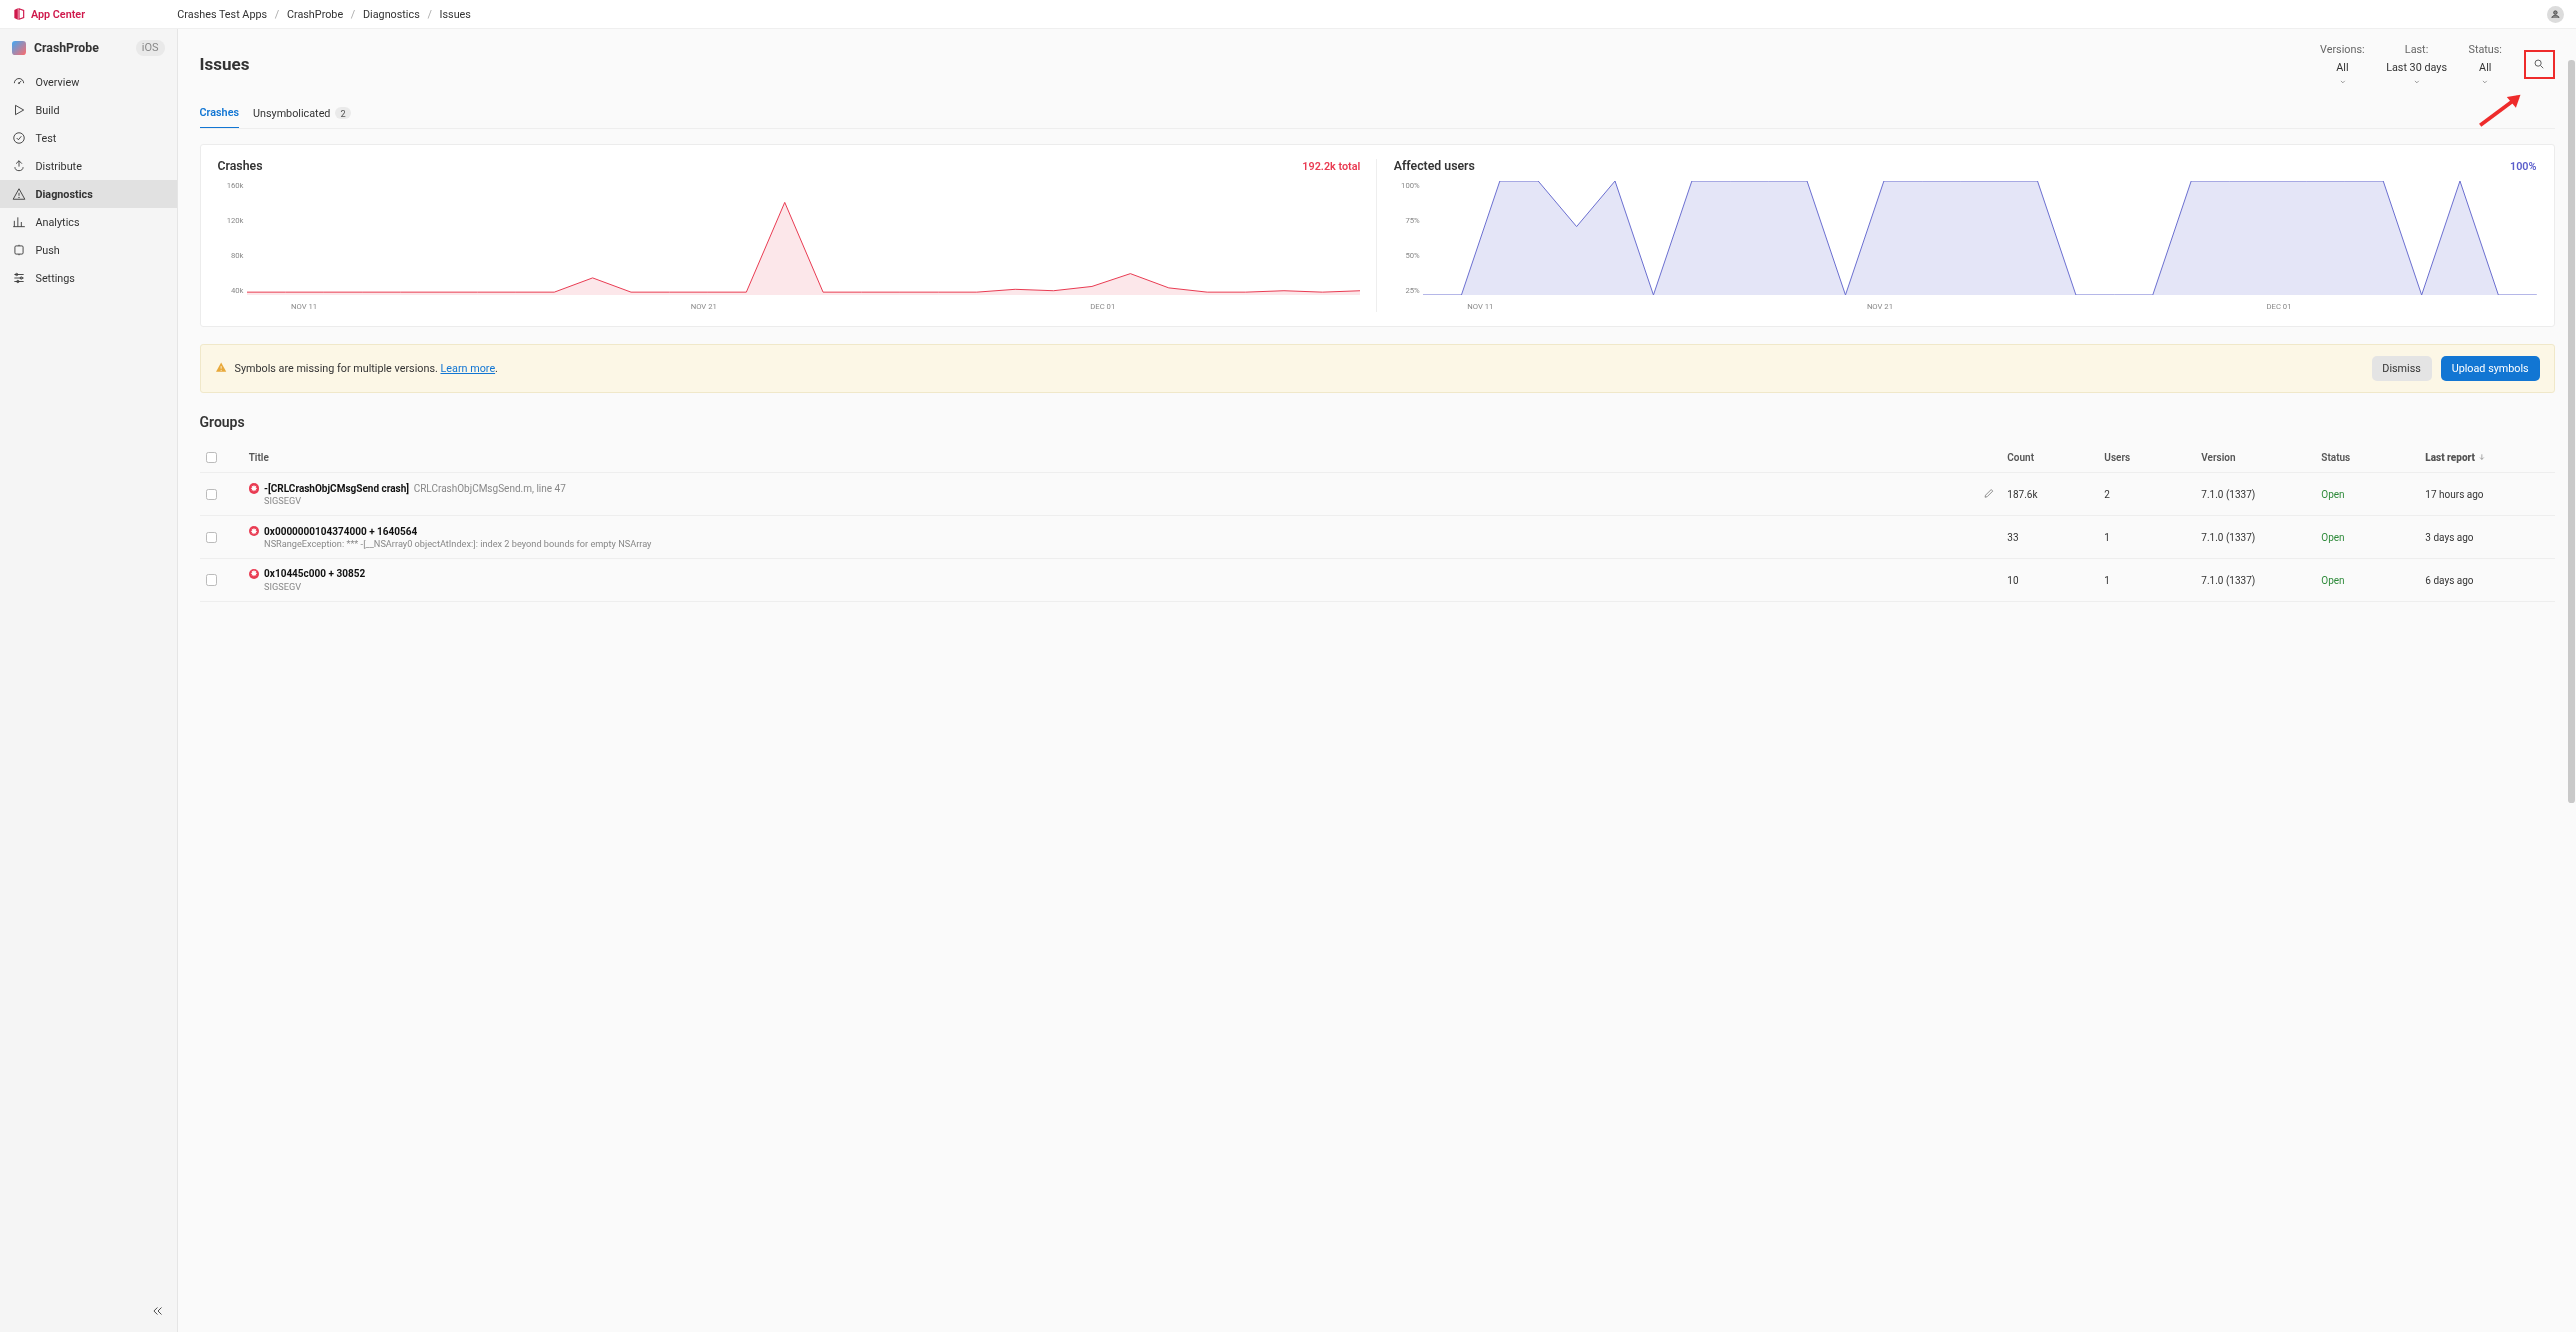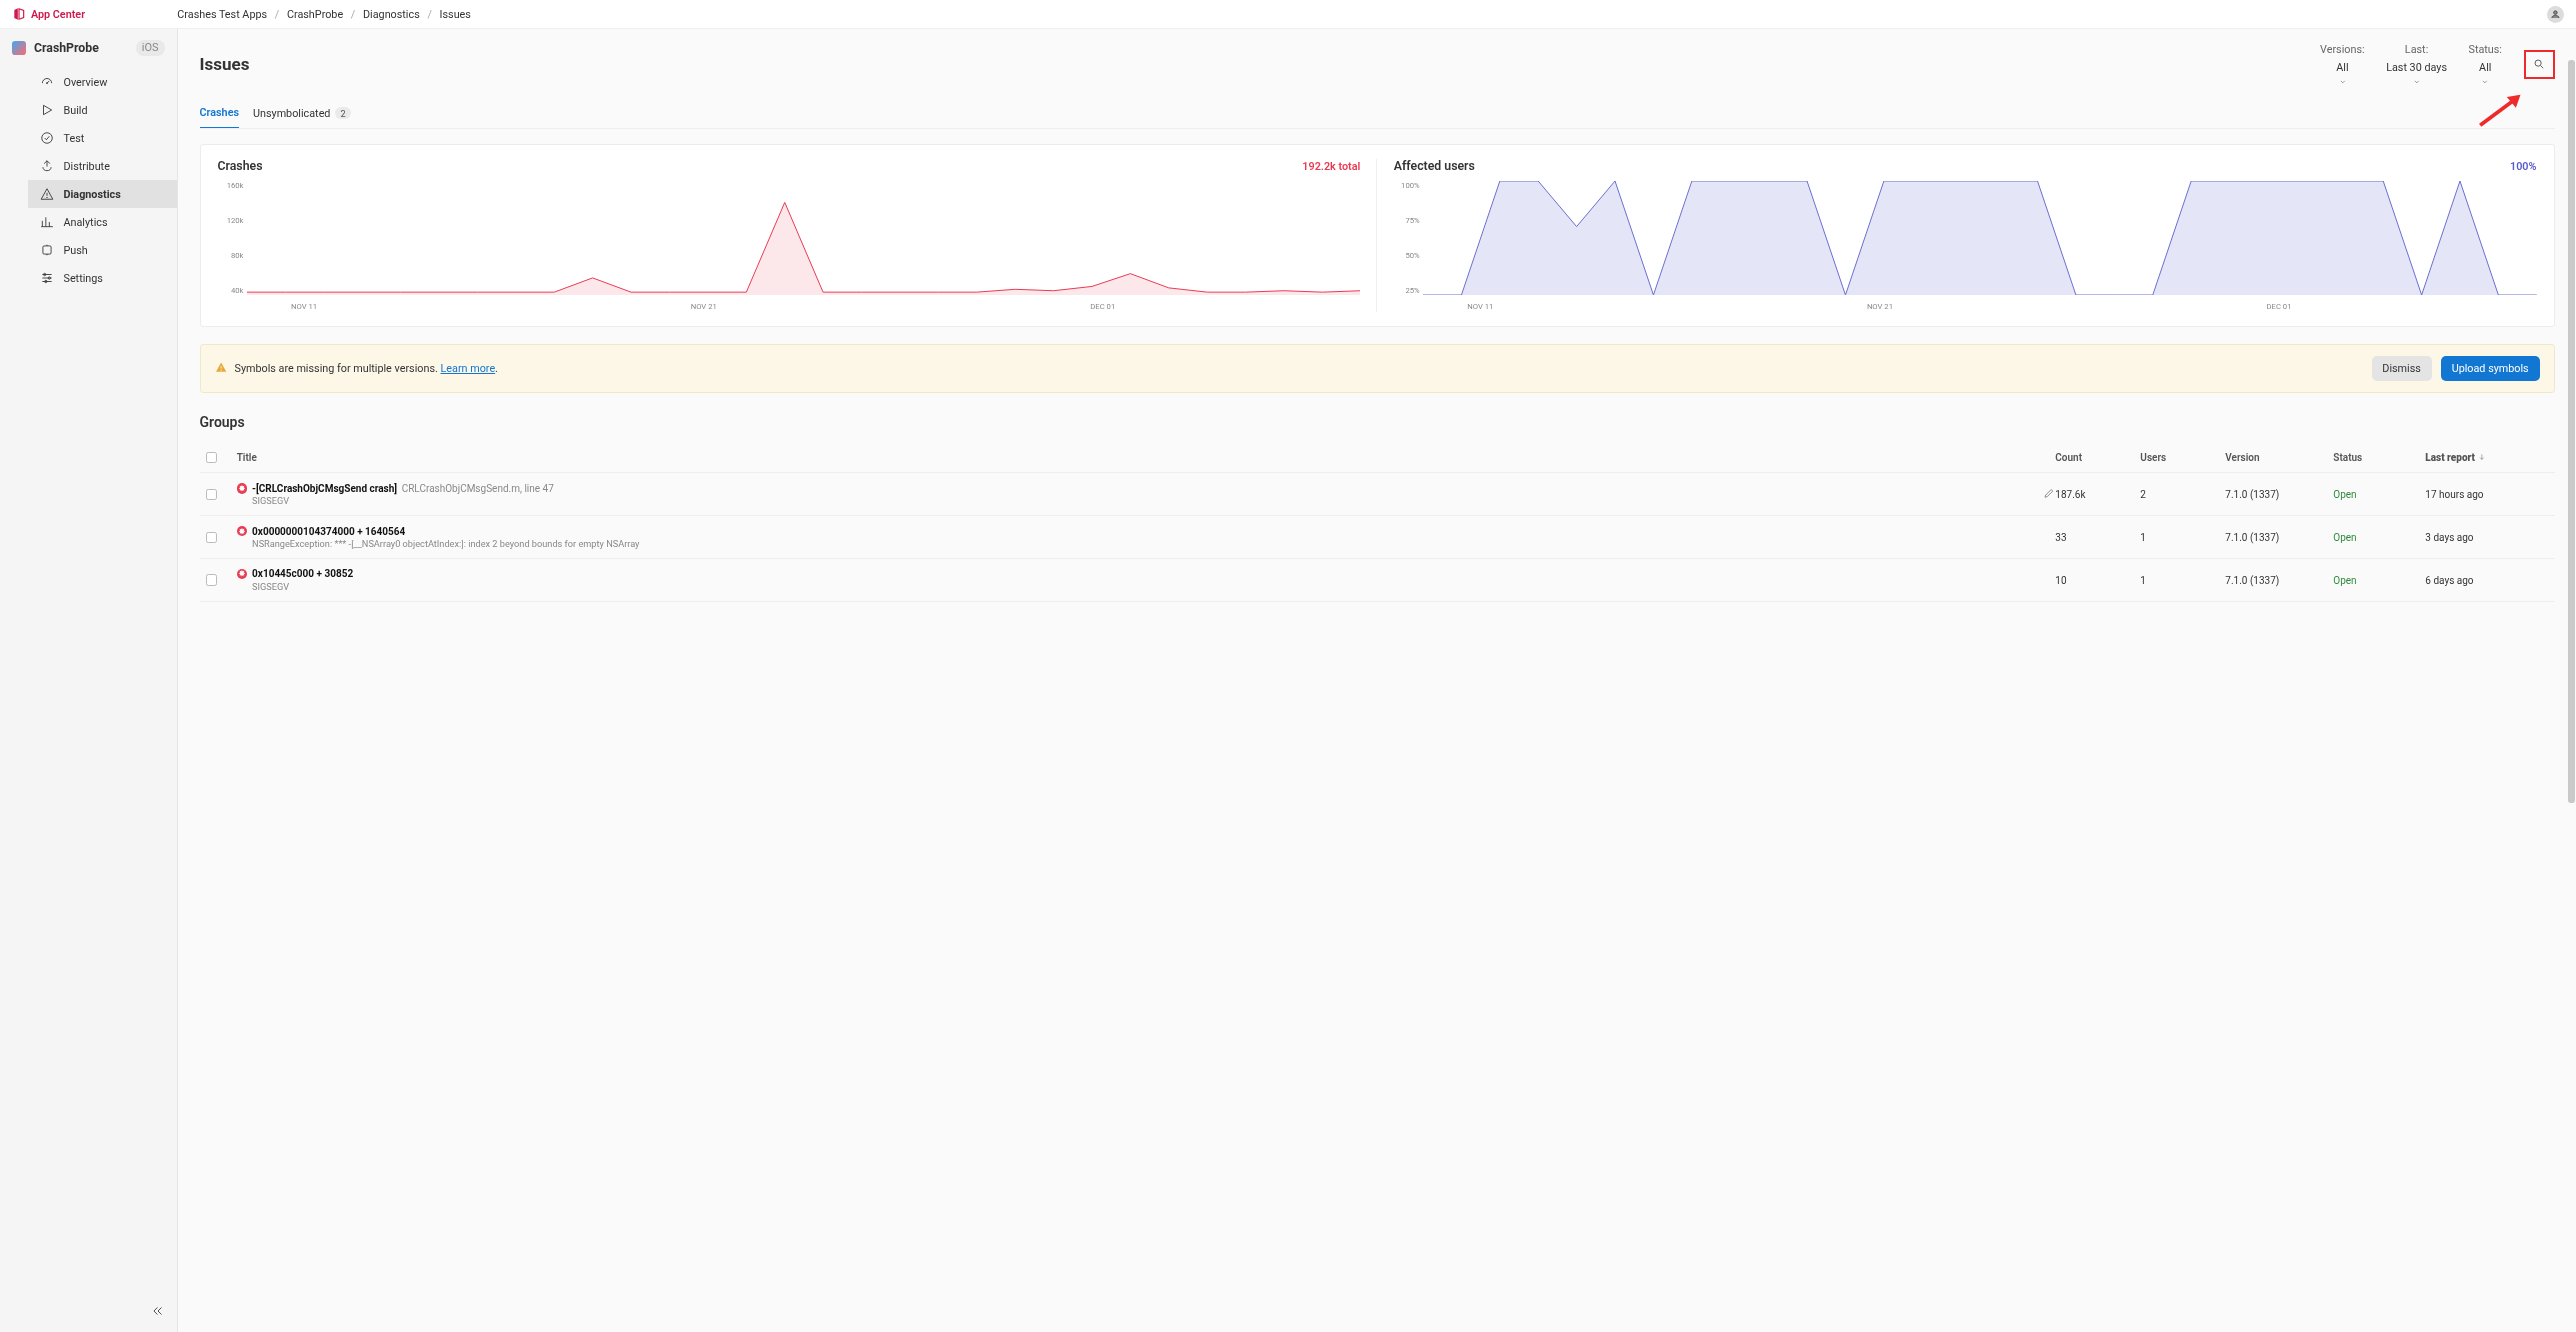--- a/index.html
+++ b/index.html
@@ -14,21 +14,21 @@
 .topbar-right { margin-left: auto; display: flex; align-items: center; }
 .avatar { width: 17px; height: 17px; border-radius: 50%; background: #dcdcdc; display: flex; align-items: center; justify-content: center; }
 .avatar svg { width: 10.8px; height: 10.8px; fill: #888; }
 
 .layout { display: flex; height: calc(100vh - 29px); }
 .sidebar { width: 178px; background: #f5f5f5; border-right: 0.8px solid #e5e5e5; display: flex; flex-direction: column; }
 .app-hdr { display: flex; align-items: center; padding: 10.8px 12.3px 7.7px; gap: 7.7px; }
 .app-ico { width: 14px; height: 14px; border-radius: 3.1px; background: linear-gradient(135deg,#3fa9f5,#ff6b6b); }
 .app-name { font-weight: 700; font-size: 12.3px; flex: 1; }
 .badge-ios { font-size: 11px; color: #888; background: #e9e9e9; border-radius: 7.7px; padding: 1.5px 6.2px; }
-.nav { list-style: none; margin-top: 4.6px; padding-left: 28px; }
+.nav { list-style: none; margin-top: 4.6px; }
 .nav li { display: flex; align-items: center; gap: 9.2px; padding: 7px 12.3px; cursor: pointer; color: #333; font-size: 10.8px; }
 .nav li.active { background: #e1e1e1; font-weight: 700; }
 .nav li .nav-ico { width: 14px; height: 14px; display: flex; align-items: center; justify-content: center; }
 .nav li.active .nav-ico svg, .nav li.active span { color: #333; }
 .sidebar-foot { margin-top: auto; padding: 7.7px 12.3px 10.8px; display: flex; justify-content: flex-end; }
 .collapse-btn svg { width: 14px; height: 14px; }
 
 .main { flex: 1; overflow-y: auto; background: #fafafa; padding: 0; position: relative; }
 .main-inner { padding: 14px 21.5px 31px; }
 .page-head { display: flex; align-items: center; }
@@ -67,21 +67,21 @@
 .alert-text { font-size: 10.8px; }
 .alert-text a { color: #1276d3; text-decoration: underline; }
 .alert-actions { margin-left: auto; display: flex; gap: 9.2px; }
 .btn { padding: 6.2px 10.8px; border-radius: 5px; font-size: 10.8px; cursor: pointer; border: none; }
 .btn-grey { background: #e4e4e4; color: #333; }
 .btn-blue { background: #1276d3; color: #fff; font-weight: 400; }
 
 .groups-title { margin-top: 21.5px; font-size: 14px; font-weight: 600; }
 
 .table { margin-top: 12.3px; width: 100%; }
-.thead, .trow { display: grid; grid-template-columns: 31px 1fr 85px 85px 108px 92px 123px; align-items: center; padding: 9.2px 6.2px; border-bottom: 0.8px solid #eee; }
+.thead, .trow { display: grid; grid-template-columns: 31px 1fr 85px 85px 108px 92px 123px; align-items: center; padding: 9.2px 6.2px; border-bottom: 0.8px solid #eee; gap: 12px; }
 .thead { font-size: 10px; color: #555; font-weight: 600; }
 .thead .sort svg { width: 7.7px; height: 7.7px; margin-left: 3.1px; }
 .trow { font-size: 10px; }
 .cb { width: 11.5px; height: 11.5px; border: 0.8px solid #bbb; border-radius: 2.3px; background: #fff; }
 .row-title .l1 { display: flex; align-items: center; gap: 4.6px; }
 .row-title .crash-ico { width: 10.8px; height: 10.8px; border-radius: 50%; background: #e93b52; display: inline-flex; align-items: center; justify-content: center; color: #fff; font-size: 7.7px; font-weight: bold; }
 .row-title .sig { color: #111; font-weight: 700; }
 .row-title .file { color: #888; font-weight: 400; }
 .row-title .l2 { color: #888; font-size: 9.2px; margin-top: 1.5px; margin-left: 15.4px; }
 .status-open { color: #2e8a3a; }

